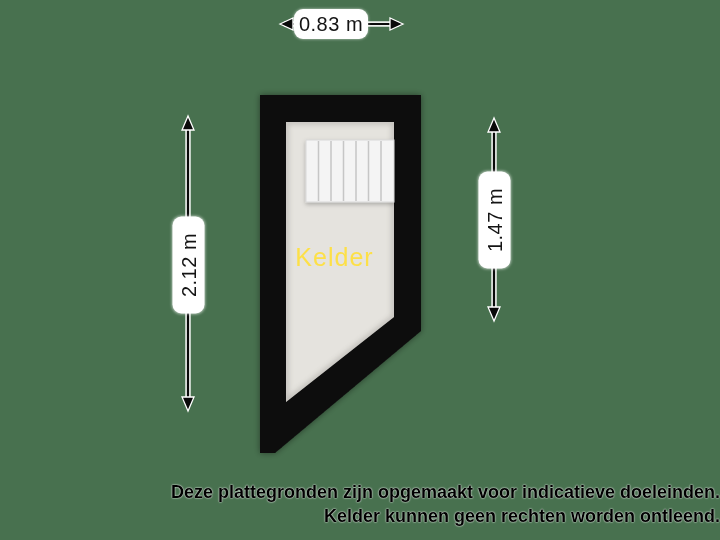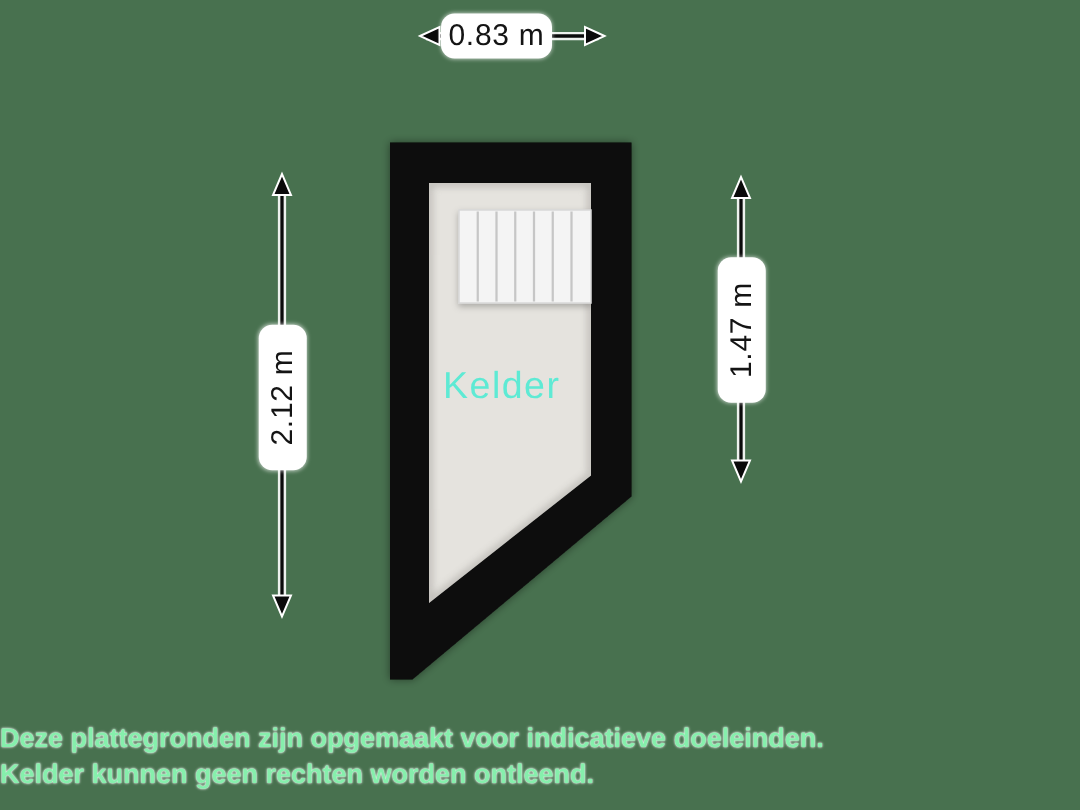--- a/index.html
+++ b/index.html
@@ -36,32 +36,32 @@
   }
   .pill-top   { left: 294px; top: 9px;   width: 74px; height: 30px; }
   .pill-left  { left: 140px; top: 249px; width: 97px; height: 32px; transform: rotate(-90deg); }
   .pill-right { left: 446px; top: 204px; width: 97px; height: 32px; transform: rotate(-90deg); }
   .room-label {
     position: absolute;
     left: 262px; top: 243px;
     width: 145px;
     text-align: center;
     font-size: 25px;
-    color: #5eead4;
+    color: #fde047;
     letter-spacing: 1px;
   }
   .disclaimer {
     position: absolute;
     left: 0; top: 480px;
     width: 720px;
-    text-align: left;
+    text-align: right;
     font-size: 18px;
     font-weight: bold;
     line-height: 24px;
-    color: #86efac;
+    color: #000000;
     text-shadow: 0 0 2px rgba(255,255,255,0.9), 0 0 1px rgba(255,255,255,0.9);
   }
 </style>
 </head>
 <body>
 
 <div class="canvas">
 
   <svg class="plan" viewBox="0 0 720 540">
     <defs>

